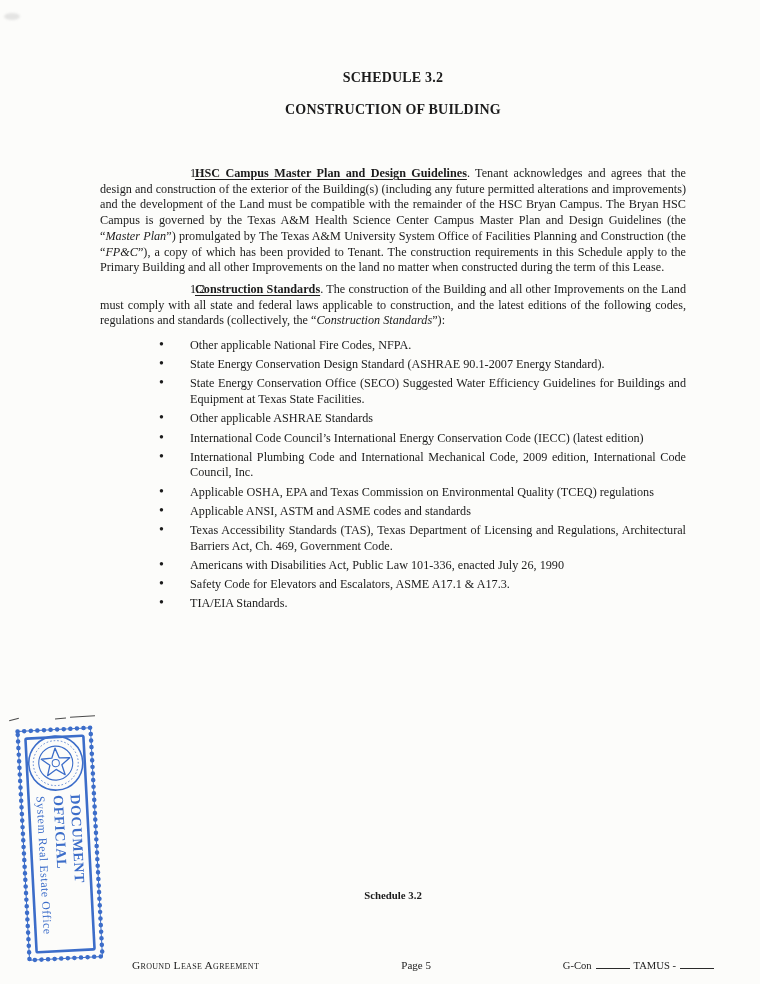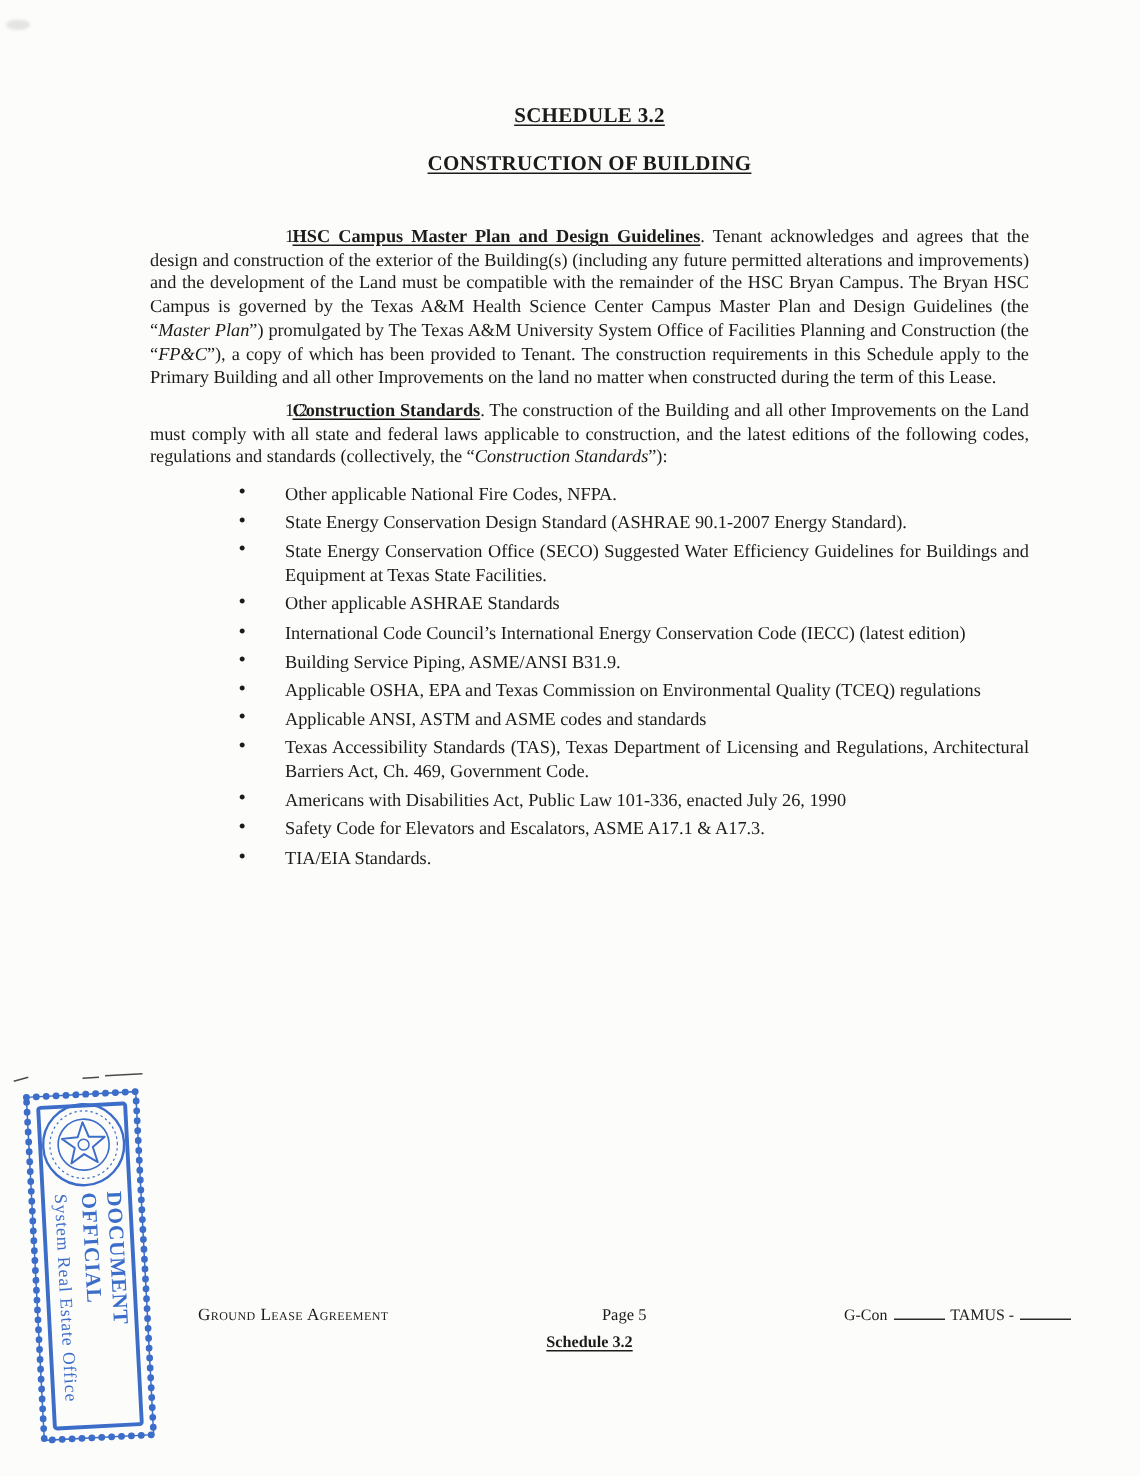--- a/index.html
+++ b/index.html
@@ -5,41 +5,41 @@
   html,body { margin:0; padding:0; background:#ffffff; }
   .page {
     position:relative; width:760px; height:984px;
     background:#fcfcfa;
     font-family:"Liberation Serif", serif;
     color:#1b1b1b; overflow:hidden;
   }
   .content { position:absolute; left:100px; top:0; width:586px; }
 
   .title { text-align:center; font-weight:bold; font-size:14px; letter-spacing:0.2px; }
-  .u { text-decoration:underline; text-decoration-thickness:1.4px; text-underline-offset:2px; }
+  .u { text-decoration-thickness:1.4px; text-underline-offset:2px; }
   #title1 { margin-top:70px; }
-  #title2 { margin-top:16px; margin-bottom:32px; }
+  #title2 { margin-top:16px; margin-bottom:48px; }
 
   .para { font-size:12.2px; line-height:15.7px; text-align:justify; margin:0 0 11px 0; text-indent:45px; }
   .intro { font-weight:bold; font-size:12.4px; line-height:15.9px; margin-bottom:19px; }
   .sec11 { margin-bottom:6px; }
   .sec12 { margin-bottom:9px; }
   .sec13 { margin-bottom:0; }
   .num { display:inline-block; width:50px; }
   .sec-heading { font-weight:bold; text-decoration:underline; text-decoration-thickness:1.3px; text-underline-offset:2px; }
   .it { font-style:italic; }
 
   ul.codes { list-style:none; margin:0 0 16px 0; padding:0; font-size:12.2px; line-height:15.7px; }
   ul.codes li { position:relative; padding-left:90px; margin-bottom:3.5px; text-align:justify; }
   ul.codes li::before { content:"\2022"; position:absolute; left:59px; top:-1px; font-size:14px; }
   ul.codes li:last-child { margin-bottom:0; }
 
   .footer-schedule { position:absolute; left:100px; width:586px; top:889px; text-align:center;
     font-size:10.8px; font-weight:bold; }
-  .footer-row { position:absolute; left:100px; width:586px; top:870px; display:flex; align-items:baseline;
+  .footer-row { position:absolute; left:100px; width:586px; top:959px; display:flex; align-items:baseline;
     font-size:10.6px;padding-left:32px; }
   .f-left { flex:1.1; text-align:left; font-variant:small-caps; letter-spacing:0.3px; font-size:11.4px; }
   .f-center { flex:1; text-align:center; font-size:11px; }
   .f-right { flex:1.2; text-align:right; white-space:nowrap; }
   .blank { display:inline-block; width:34px; border-bottom:1px solid #2a2a2a; height:9px; margin:0 4px; }
 
   
   .stamp { position:absolute; left:19px; top:725px; width:82px; height:238px;
     transform:rotate(-3deg); transform-origin:center; color:#2e63c6; opacity:0.93; }
   .stamp svg { position:absolute; }
@@ -72,21 +72,21 @@
     <p class="para sec11"><span class="num">1.1</span><span class="sec-heading">HSC Campus Master Plan and Design Guidelines</span><span>.  Tenant acknowledges and agrees that the design and construction of the exterior of the Building(s) (including any future permitted alterations and improvements) and the development of the Land must be compatible with the remainder of the HSC Bryan Campus.  The Bryan HSC Campus is governed by the Texas A&amp;M Health Science Center Campus Master Plan and Design Guidelines (the “</span><span class="it">Master Plan</span><span>”) promulgated by The Texas A&amp;M University System Office of Facilities Planning and Construction (the “</span><span class="it">FP&amp;C</span><span>”), a copy of which has been provided to Tenant.  The construction requirements in this Schedule apply to the Primary Building and all other Improvements on the land no matter when constructed during the term of this Lease.</span></p>
 
     <p class="para sec12"><span class="num">1.2</span><span class="sec-heading">Construction Standards</span><span>.  The construction of the Building and all other Improvements on the Land must comply with all state and federal laws applicable to construction, and the latest editions of the following codes, regulations and standards (collectively, the “</span><span class="it">Construction Standards</span><span>”):</span></p>
 
     <ul class="codes">
       <li>Other applicable National Fire Codes, NFPA.</li>
       <li>State Energy Conservation Design Standard (ASHRAE 90.1-2007 Energy Standard).</li>
       <li>State Energy Conservation Office (SECO) Suggested Water Efficiency Guidelines for Buildings and Equipment at Texas State Facilities.</li>
       <li>Other applicable ASHRAE Standards</li>
       <li>International Code Council’s International Energy Conservation Code (IECC) (latest edition)</li>
-      <li>Building Service Piping, ASME/ANSI B31.9.</li>
+      <li>International Plumbing Code and International Mechanical Code, 2009 edition, International Code Council, Inc.</li>
       <li>Applicable OSHA, EPA and Texas Commission on Environmental Quality (TCEQ) regulations</li>
       <li>Applicable ANSI, ASTM and ASME codes and standards</li>
       <li>Texas Accessibility Standards (TAS), Texas Department of Licensing and Regulations, Architectural Barriers Act, Ch. 469, Government Code.</li>
       <li>Americans with Disabilities Act, Public Law 101-336, enacted July 26, 1990</li>
       <li>Safety Code for Elevators and Escalators, ASME A17.1 &amp; A17.3.</li>
       <li>TIA/EIA Standards.</li>
     </ul>
 
   </div>
 

